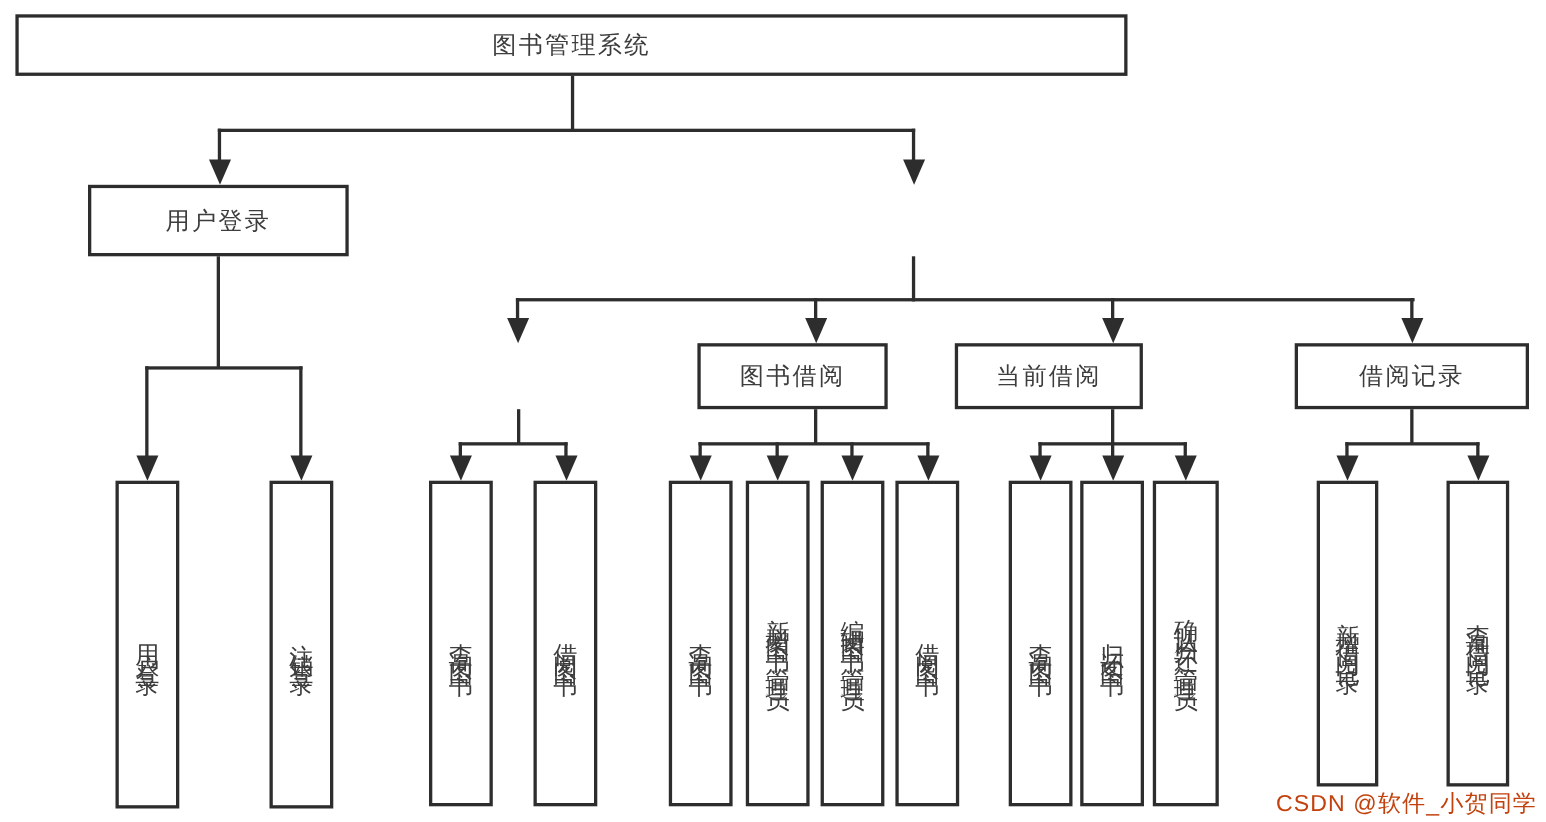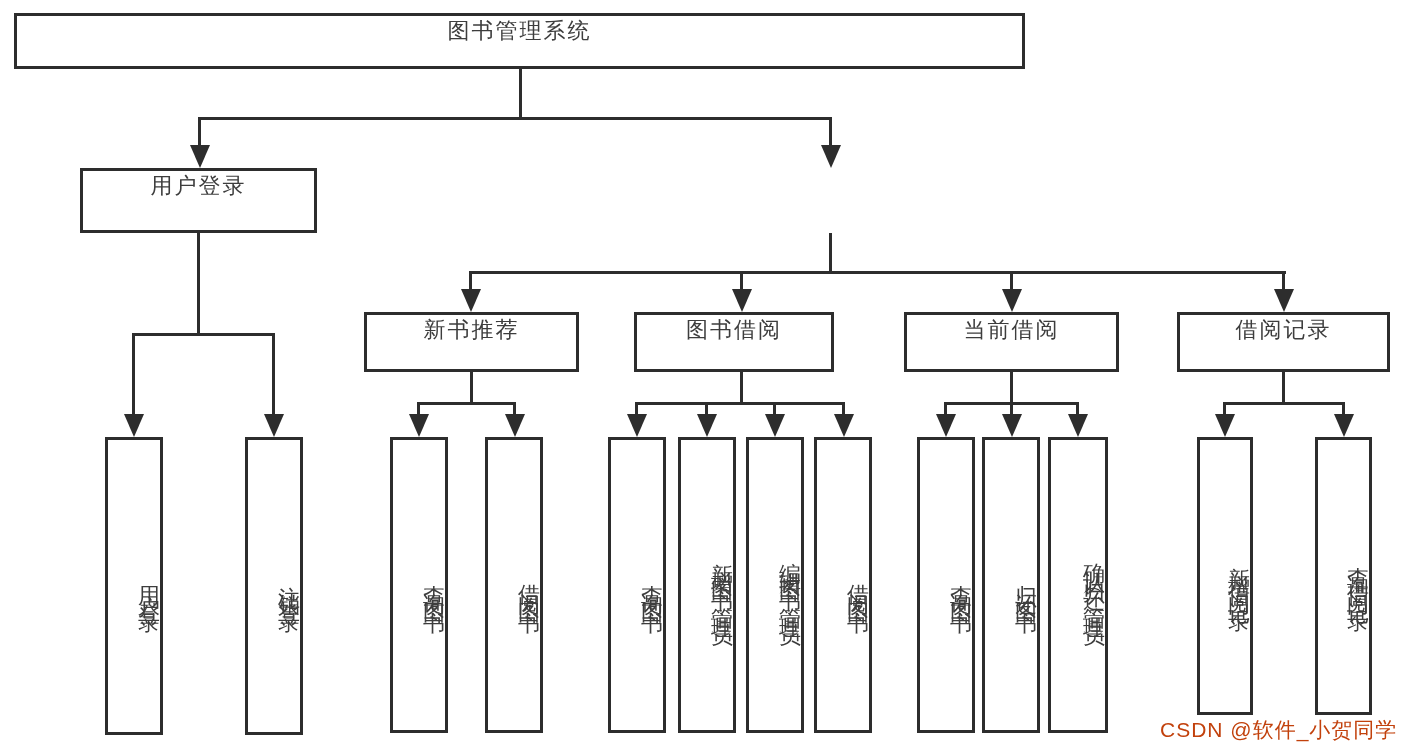--- a/index.html
+++ b/index.html
@@ -14,20 +14,21 @@
     height: 747px;
     background: #ffffff;
     overflow: hidden;
   }
   .box {
     position: absolute;
     box-sizing: border-box;
     border: 3px solid #2d2d2d;
     background: #ffffff;
     display: flex;
+    align-items: center;
     justify-content: center;
     color: #3d3d3d;
   }
   .hbox {
     font-size: 22px;
     letter-spacing: 2px;
     white-space: nowrap;
   }
   .leaf {
     writing-mode: vertical-rl;
@@ -90,27 +91,24 @@
   <div class="line" style="left:469px; top:271px; width:817px; height:3px;"></div>
   <div class="line" style="left:469px; top:271px; width:3px;  height:20px;"></div>
   <div class="arrow" style="left:461px; top:289px;"></div>
   <div class="line" style="left:740px; top:271px; width:3px;  height:20px;"></div>
   <div class="arrow" style="left:732px; top:289px;"></div>
   <div class="line" style="left:1010px; top:271px; width:3px; height:20px;"></div>
   <div class="arrow" style="left:1002px; top:289px;"></div>
   <div class="line" style="left:1282px; top:271px; width:3px; height:20px;"></div>
   <div class="arrow" style="left:1274px; top:289px;"></div>
 
-  <div class="box hbox" style="left:364px; top:312px; width:215px; height:60px;">
-    <span>新书推荐</span>
-  </div>
-  <div class="box hbox" style="left:634px; top:312px; width:200px; height:60px;">
+  <div class="box hbox" style="left:634px; top:312px; width:173px; height:60px;">
     <span>图书借阅</span>
   </div>
-  <div class="box hbox" style="left:904px; top:312px; width:215px; height:60px;">
+  <div class="box hbox" style="left:868px; top:312px; width:171px; height:60px;">
     <span>当前借阅</span>
   </div>
   <div class="box hbox" style="left:1177px; top:312px; width:213px; height:60px;">
     <span>借阅记录</span>
   </div>
 
   <div class="line" style="left:470px; top:372px; width:3px;  height:32px;"></div>
   <div class="line" style="left:417px; top:402px; width:99px; height:3px;"></div>
   <div class="line" style="left:417px; top:402px; width:3px;  height:14px;"></div>
   <div class="arrow" style="left:409px; top:414px;"></div>

